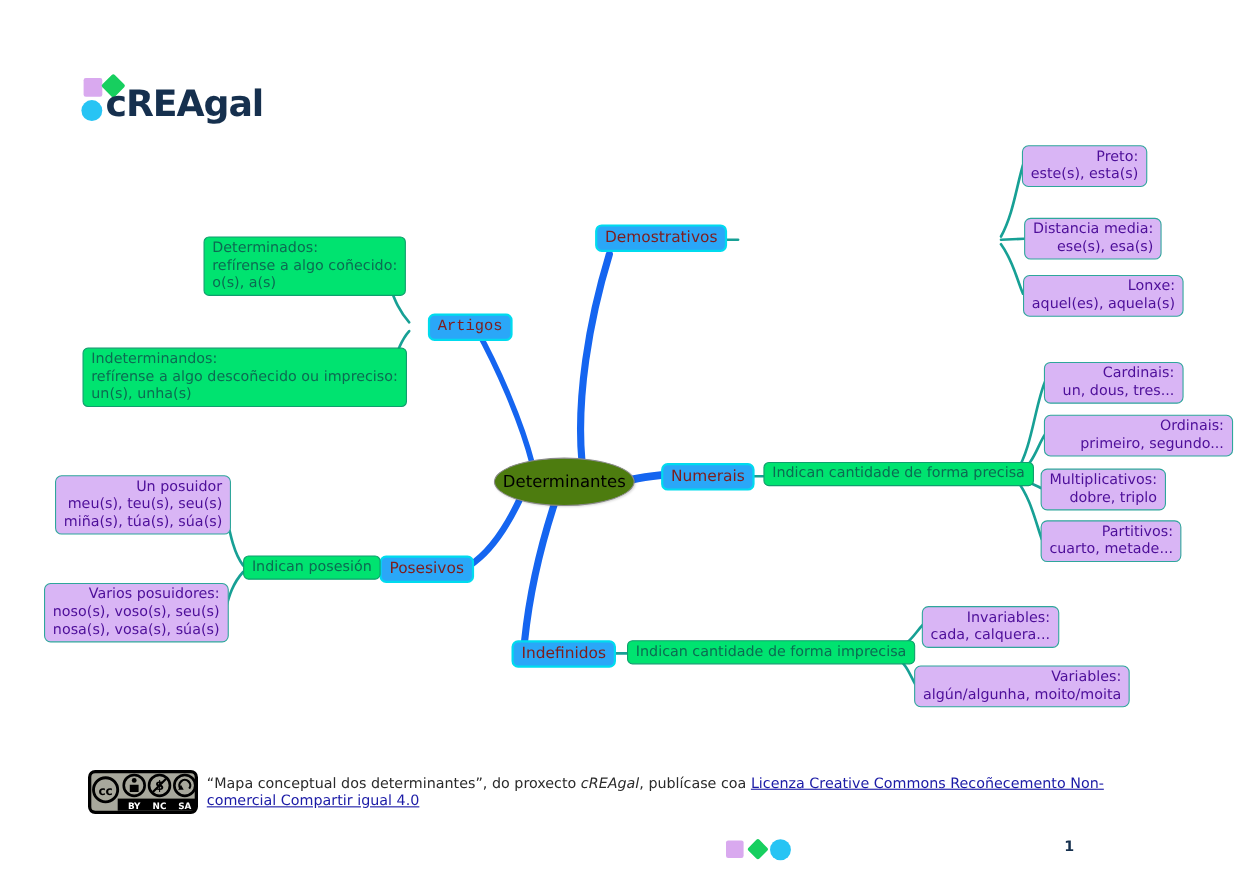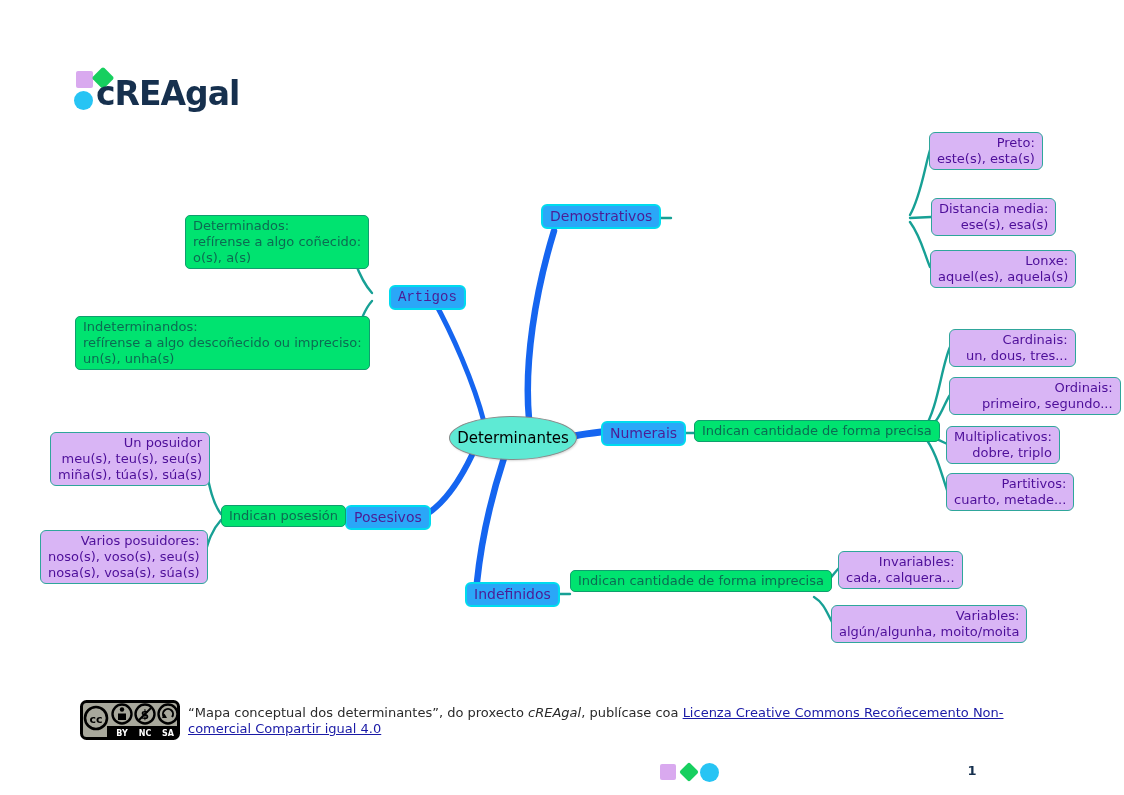--- a/index.html
+++ b/index.html
@@ -13,24 +13,24 @@
   .logo-circle{position:absolute;left:0px;top:24px;width:19px;height:19px;background:#27c4f4;border-radius:50%;}
   .logo-text{position:absolute;left:22px;top:10px;font-size:33px;font-weight:600;color:#16304e;letter-spacing:-1px;line-height:1;}
 
   
   svg.links{position:absolute;left:0;top:0;z-index:1;}
   .blue-link{fill:none;stroke:#1565f0;stroke-linecap:round;}
   .teal-link{fill:none;stroke:#17a095;stroke-width:2.4;stroke-linecap:round;}
 
   
   .node{position:absolute;z-index:2;white-space:pre-line;box-sizing:border-box;border-radius:6px;line-height:1.22;}
-  .node-blue{background:#2aa7f8;border:2px solid #00dbee;color:#4c1d95;font-size:14px;padding:2px 7px;font-weight:500;}
+  .node-blue{background:#2aa7f8;border:2px solid #00dbee;color:#7f1d1d;font-size:14px;padding:2px 7px;font-weight:500;}
   .node-green{background:#00e370;border:1.5px solid #0f9e6e;color:#0c6b52;font-size:13px;padding:2px 7px;border-radius:5px;}
   .node-purple{background:#d9b5f5;border:1.5px solid #2fa69b;color:#4d0e99;font-size:13px;padding:2px 7px;font-weight:500;text-align:right;}
-  .root-ellipse{position:absolute;z-index:3;left:449px;top:383px;width:126px;height:42px;background:#5eead4;
+  .root-ellipse{position:absolute;z-index:3;left:449px;top:383px;width:126px;height:42px;background:#4d7c0f;
     border:1px solid #8a8a8a;border-radius:50%;display:flex;align-items:center;justify-content:center;
     color:#000;font-size:15px;box-shadow:1px 1px 2px rgba(0,0,0,0.15);}
 
   
   .cc-badge{position:absolute;left:80px;top:667px;z-index:2;}
   .license{position:absolute;left:188px;top:672px;width:845px;font-size:13px;color:#2b2b2b;line-height:1.25;z-index:2;}
   .license a{color:#1a1aa6;text-decoration:underline;cursor:pointer;}
   .license .proj{font-style:italic;}
   .footer-shapes{position:absolute;left:660px;top:730px;width:70px;height:20px;z-index:2;}
   .fs-square{position:absolute;left:0;top:1px;width:16px;height:16px;background:#d9a9ef;border-radius:2px;}
@@ -86,21 +86,21 @@
   <div class="node node-blue" style="left:465px;top:549px;">Indefinidos</div>
 
   <div class="node node-green" style="left:185px;top:182px;">Determinados:
 refírense a algo coñecido:
 o(s), a(s)</div>
   <div class="node node-green" style="left:75px;top:283px;">Indeterminandos:
 refírense a algo descoñecido ou impreciso:
 un(s), unha(s)</div>
   <div class="node node-green" style="left:694px;top:387px;">Indican cantidade de forma precisa</div>
   <div class="node node-green" style="left:221px;top:472px;">Indican posesión</div>
-  <div class="node node-green" style="left:570px;top:537px;">Indican cantidade de forma imprecisa</div>
+  <div class="node node-green" style="left:570px;top:549px;">Indican cantidade de forma imprecisa</div>
 
   <div class="node node-purple" style="left:929px;top:99px;">Preto:
 este(s), esta(s)</div>
   <div class="node node-purple" style="left:931px;top:165px;">Distancia media:
 ese(s), esa(s)</div>
   <div class="node node-purple" style="left:930px;top:217px;">Lonxe:
 aquel(es), aquela(s)</div>
   <div class="node node-purple" style="left:949px;top:296px;padding-left:16px;">Cardinais:
 un, dous, tres...</div>
   <div class="node node-purple" style="left:949px;top:344px;padding-left:32px;">Ordinais:

